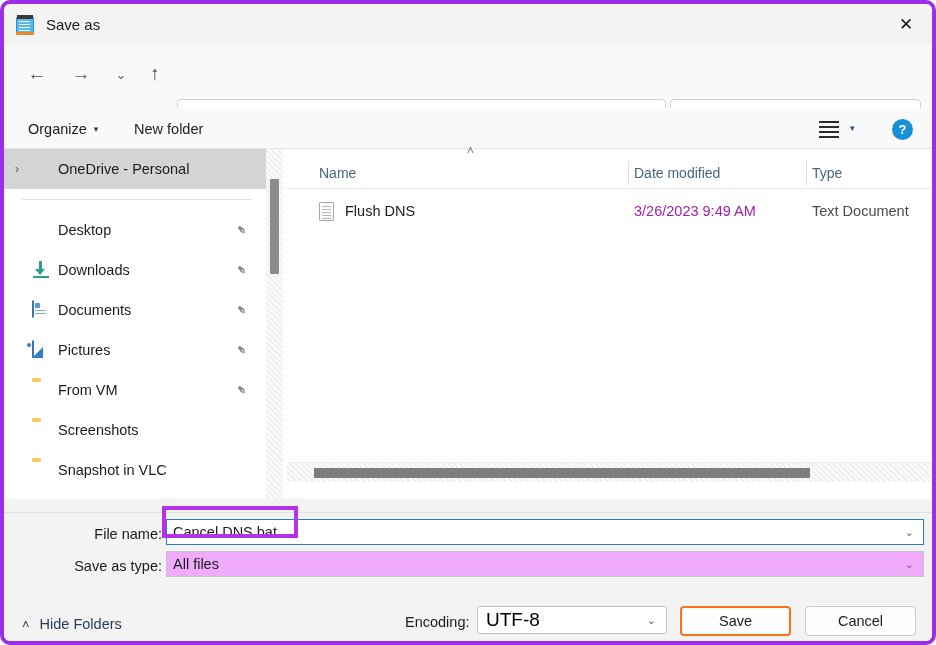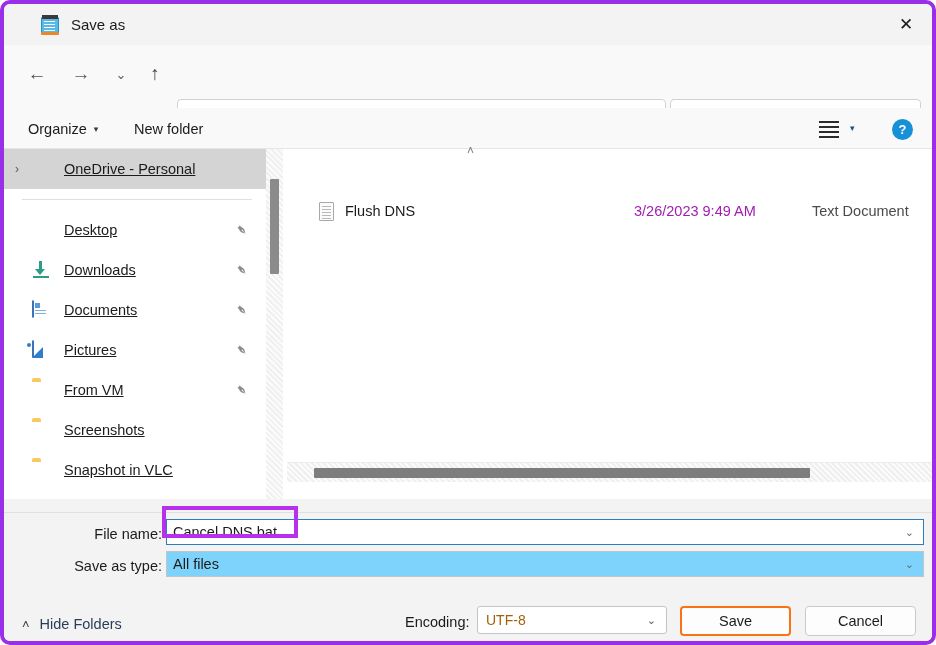--- a/index.html
+++ b/index.html
@@ -24,21 +24,20 @@
   }
 
   
   #titlebar {
     position: absolute;
     left: 0; top: 0;
     width: 928px; height: 41px;
     background: #f3f3f3;
     display: flex;
     align-items: center;
-    padding-left: 25px;
   }
   #title-icon {
     margin-left: 12px;
     width: 18px; height: 20px;
     position: relative;
   }
   .np-body {
     position: absolute; left: 0; top: 2px;
     width: 18px; height: 16px;
     background: #57b9e8;
@@ -260,21 +259,21 @@
     font-size: 12px;
     color: #5a5a5a;
     flex: none;
   }
   .side-icon {
     width: 22px; height: 19px;
     flex: none;
     margin-left: 2px;
     position: relative;
   }
-  .side-label { margin-left: 10px; text-decoration: underline; }
+  .side-label { margin-left: 4px; }
   .side-pin {
     position: absolute;
     right: 18px;
     font-size: 14px;
     color: #8a8a8a;
     transform: rotate(45deg);
   }
   .side-sep {
     height: 1px;
     background: #e0e0e0;
@@ -508,21 +507,21 @@
     left: 158px; top: 502px;
     width: 136px; height: 32px;
     border: 4px solid #B730EC;
     pointer-events: none;
   }
 
   #savetype-field {
     position: absolute;
     left: 162px; top: 38px;
     width: 758px; height: 26px;
-    background: #7dd3fc;
+    background: #f0abfc;
     border: 1px solid #c4c4c4;
     display: flex; align-items: center;
     cursor: pointer;
   }
   #savetype-value {
     margin-left: 6px;
     font-size: 14.5px;
     color: #1b1b1b;
   }
   #savetype-caret {
@@ -551,22 +550,22 @@
     left: 473px; top: 93px;
     width: 190px; height: 28px;
     background: #ffffff;
     border: 1px solid #c4c4c4;
     border-radius: 3px;
     display: flex; align-items: center;
     cursor: pointer;
   }
   #encoding-value {
     margin-left: 8px;
-    font-size: 14px;
-    color: #a16207;
+    font-size: 19px;
+    color: #000000;
   }
   #encoding-caret {
     position: absolute; right: 10px;
     font-size: 11px; color: #5a5a5a;
   }
 
   .dlg-btn {
     position: absolute;
     top: 93px;
     height: 30px;
@@ -721,20 +720,27 @@
       </div>
     </div>
 
     <div id="side-scroll-track">
       <div id="side-scroll-thumb"></div>
     </div>
 
     <div id="filelist">
       <div id="sort-indicator">˄</div>
 
+      <div id="col-header">
+        <div class="col" id="col-name">Name</div>
+        <div class="col-div" id="div-1"></div>
+        <div class="col" id="col-date">Date modified</div>
+        <div class="col-div" id="div-2"></div>
+        <div class="col" id="col-type">Type</div>
+      </div>
 
       <div class="file-row" style="top:44px">
         <span class="file-icon"></span>
         <span class="file-name">Flush DNS</span>
         <span class="file-date">3/26/2023 9:49 AM</span>
         <span class="file-type">Text Document</span>
       </div>
     </div>
 
     <div id="hscroll-track">

